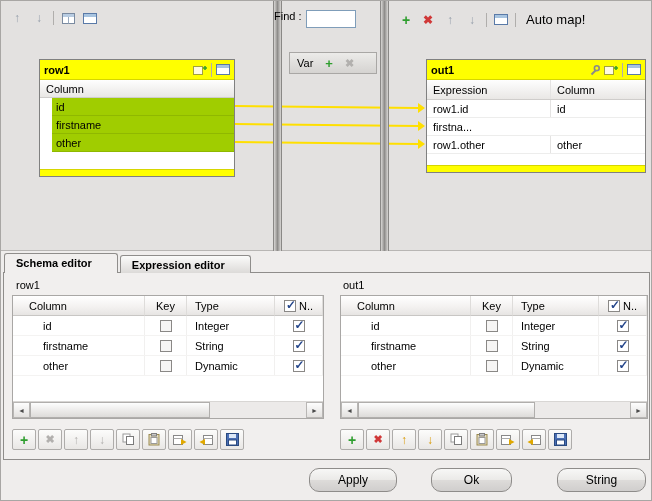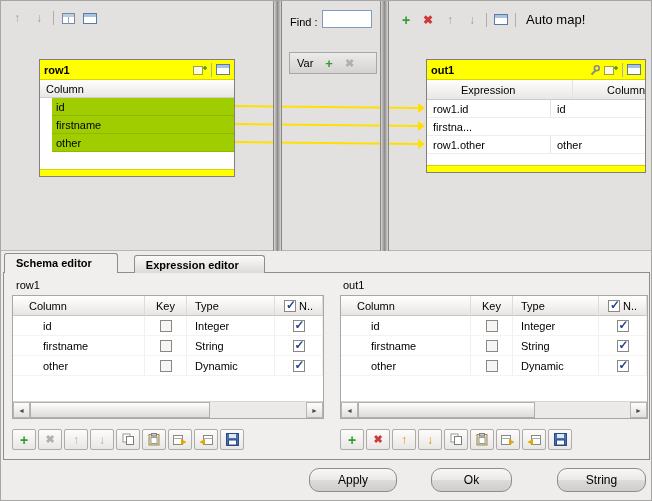--- a/index.html
+++ b/index.html
@@ -20,54 +20,54 @@
   .toolbar { position:absolute; display:flex; align-items:center; gap:6px; z-index:3; }
   .tbtn { display:inline-flex; align-items:center; justify-content:center;
     width:16px; height:16px; cursor:default; }
   .glyph-gray { color:#97a0ab; font-weight:bold; font-size:12px; }
   .glyph-green { color:#2e9e2e; font-weight:bold; font-size:14px; }
   .glyph-red { color:#d03838; font-weight:bold; font-size:12px; }
   .glyph-gold { color:#d89800; font-weight:bold; font-size:12px; }
   .glyph-dim { color:#b2b0ae; font-weight:bold; font-size:12px; }
   .tdiv { width:1px; height:14px; background:#b0aeac; }
   .automap { font-size:13px; color:#000; padding:2px 4px; }
-  .find-panel { position:absolute; left:289px; top:9px; display:flex; align-items:flex-end; gap:4px; z-index:3; }
+  .find-panel { position:absolute; left:273px; top:9px; display:flex; align-items:flex-start; gap:4px; z-index:3; }
   .find-input { width:50px; height:18px; border:1px solid #7f9db9; background:#fff;
     font-family:"Liberation Sans",sans-serif; font-size:11px; padding:1px 3px; }
   .var-panel { position:absolute; left:288px; top:51px; width:88px; height:22px; z-index:3;
     background:linear-gradient(#ecebe9,#d5d3d1); border:1px solid #a9a7a5;
     display:flex; align-items:center; padding:0 7px; gap:12px; }
   
   .map-table { position:absolute; display:flex; flex-direction:column; z-index:3;
     background:#fff; border:1px solid #808080; }
   .mt-title { height:20px; background:#ffff00; display:flex; align-items:center;
     padding:0 4px; border-bottom:1px solid #d6d600; }
   .mt-title .t { font-weight:bold; flex:1; }
   .mt-icons { display:flex; align-items:center; gap:4px; }
   .mt-colhead { height:18px; display:flex; align-items:center;
     background:linear-gradient(#fefefe,#e9e7e5); border-bottom:1px solid #cfcdcb; }
   .mt-colhead .hc { padding-left:6px; }
   .r1row { height:18px; display:flex; background:#fff; }
   .r1row .green { margin-left:12px; flex:1; background:#a0cd00;
     border-bottom:1px solid rgba(0,0,0,0.10); display:flex; align-items:center; padding-left:4px; }
   .o1head { height:20px; display:flex; background:linear-gradient(#fefefe,#e9e7e5);
     border-bottom:1px solid #cfcdcb; }
-  .o1head .hc { display:flex; align-items:center; padding-left:6px;margin-left:28px; }
+  .o1head .hc { display:flex; align-items:center; padding-left:6px; }
   .o1row { height:18px; display:flex; border-bottom:1px solid #ededec; }
   .o1row .c { display:flex; align-items:center; padding-left:6px; }
   .cell-exp { width:124px; border-right:1px solid #e4e3e2; }
   .cell-col { flex:1; }
   .mt-fill { flex:1; background:#fff; }
   .mt-foot { height:7px; background:#ffff00; border-top:1px solid #d6d600; }
   
   .tabs { position:absolute; left:3px; top:252px; display:flex; z-index:4; }
   .tab { padding:3px 25px 0 11px; height:20px; border:1px solid #8f8d8b; border-bottom:none;
     border-radius:3px 3px 0 0; cursor:default;font-weight:bold; }
   .tab.active { background:#f1efee; position:relative; z-index:5; }
-  .tab.inactive { background:linear-gradient(#fbfbfa,#dcdad8); height:18px; margin-top:2px; margin-left:16px; }
+  .tab.inactive { background:linear-gradient(#fbfbfa,#dcdad8); height:18px; margin-top:2px; margin-left:2px; }
   .tab-panel { position:absolute; left:2px; top:271px; width:647px; height:188px;
     background:#f1efee; border:1px solid #8f8d8b; z-index:3; }
   .sch-title { position:absolute; top:6px; }
   
   .schema-table { position:absolute; top:22px; width:312px; background:#fff;
     border:1px solid #a9a7a5; display:flex; flex-direction:column; }
   .srow { display:flex; height:20px; }
   .shead .cell { background:linear-gradient(#ffffff,#f4f2f1 55%,#e7e5e3);
     border-right:1px solid #dedcda; border-bottom:1px solid #c8c6c4; }
   .cell { display:flex; align-items:center; border-right:1px solid #f1f0ef; }

